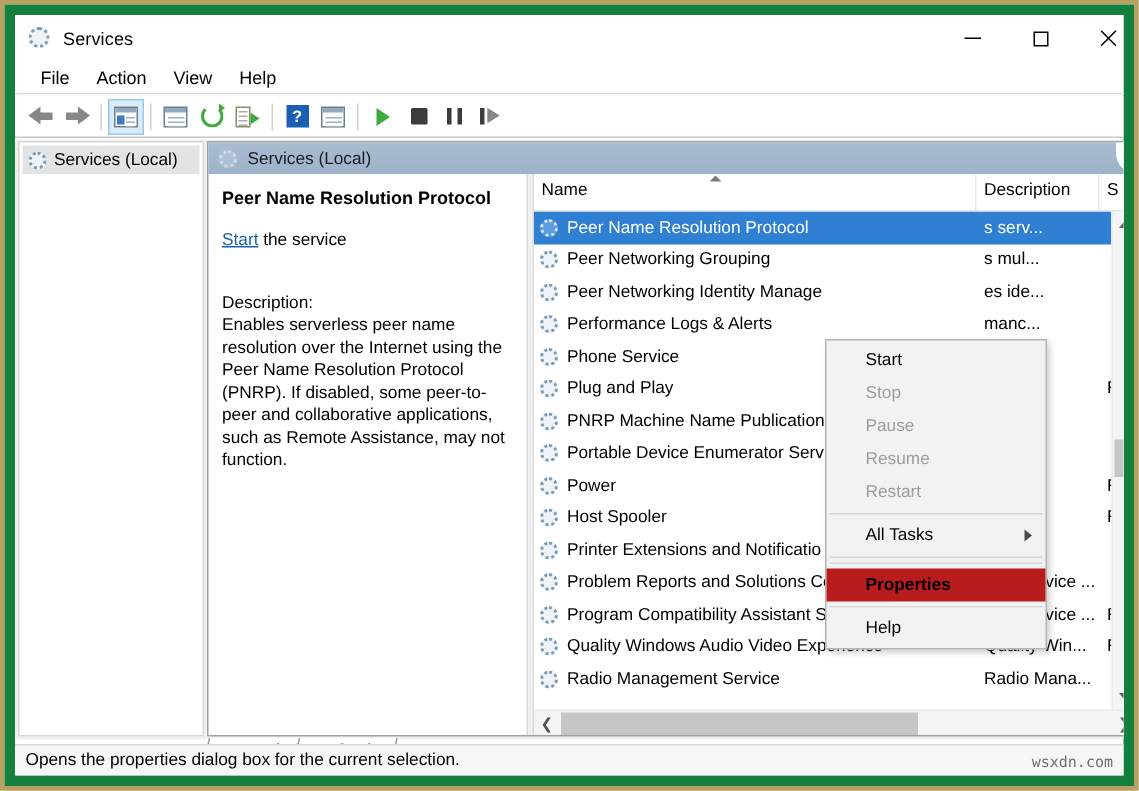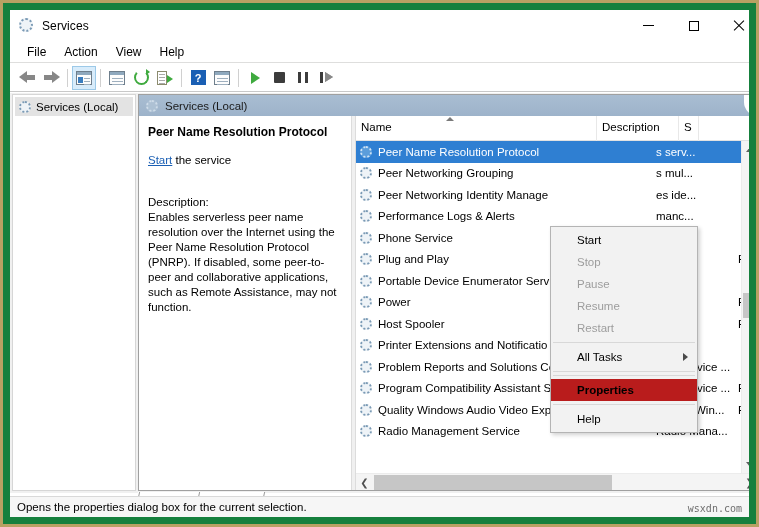--- a/index.html
+++ b/index.html
@@ -278,21 +278,21 @@
     border-bottom: 1px solid #e2e2e2;
     display: flex;
   }
   .lv-col {
     font-size: 11.5px; color: #000;
     padding: 5px 0 0 5px;
     border-right: 1px solid #e8e8e8;
     position: relative;
     height: 25px;
   }
-  .lv-col.name { width: 241px; }
+  .lv-col.name { width: 295px; }
   .lv-col.desc { width: 82px; }
   .lv-col.status { width: 20px; }
   .sort-caret {
     position: absolute; left: 50%; top: 1px;
     margin-left: -30px;
     width: 0; height: 0;
     border-left: 4px solid transparent;
     border-right: 4px solid transparent;
     border-bottom: 4px solid #7a7a7a;
   }
@@ -625,20 +625,28 @@
                   <div class="gear sm" style="border-color:#7a9ab5;background:#eef3f7"></div>
                 </div>
                 <div class="row-name">Plug and Play</div>
                 <div class="row-desc">s a c...</div>
                 <div class="row-status">R</div>
               </div>
               <div class="lv-row">
                 <div class="row-icon">
                   <div class="gear sm" style="border-color:#7a9ab5;background:#eef3f7"></div>
                 </div>
+                <div class="row-name">PNRP Machine Name Publication</div>
+                <div class="row-desc">rvice ...</div>
+                <div class="row-status"></div>
+              </div>
+              <div class="lv-row">
+                <div class="row-icon">
+                  <div class="gear sm" style="border-color:#7a9ab5;background:#eef3f7"></div>
+                </div>
                 <div class="row-name">Portable Device Enumerator Servi</div>
                 <div class="row-desc">es gr...</div>
                 <div class="row-status"></div>
               </div>
               <div class="lv-row">
                 <div class="row-icon">
                   <div class="gear sm" style="border-color:#7a9ab5;background:#eef3f7"></div>
                 </div>
                 <div class="row-name">Power</div>
                 <div class="row-desc">es p...</div>

